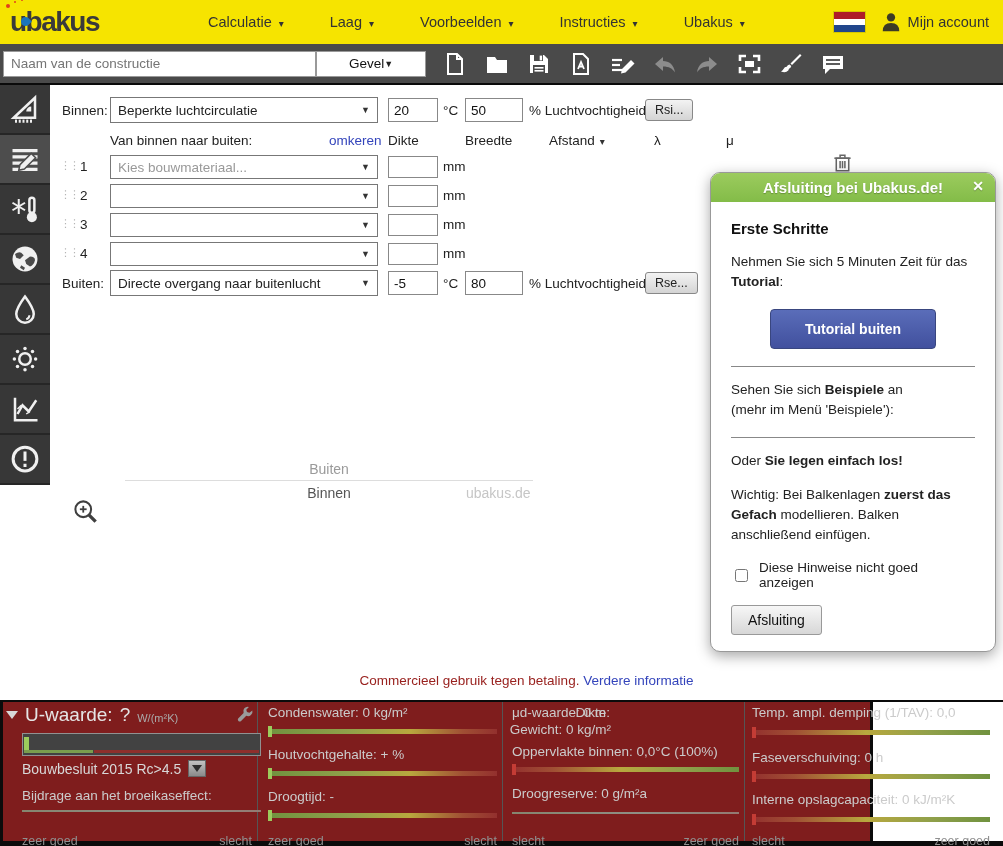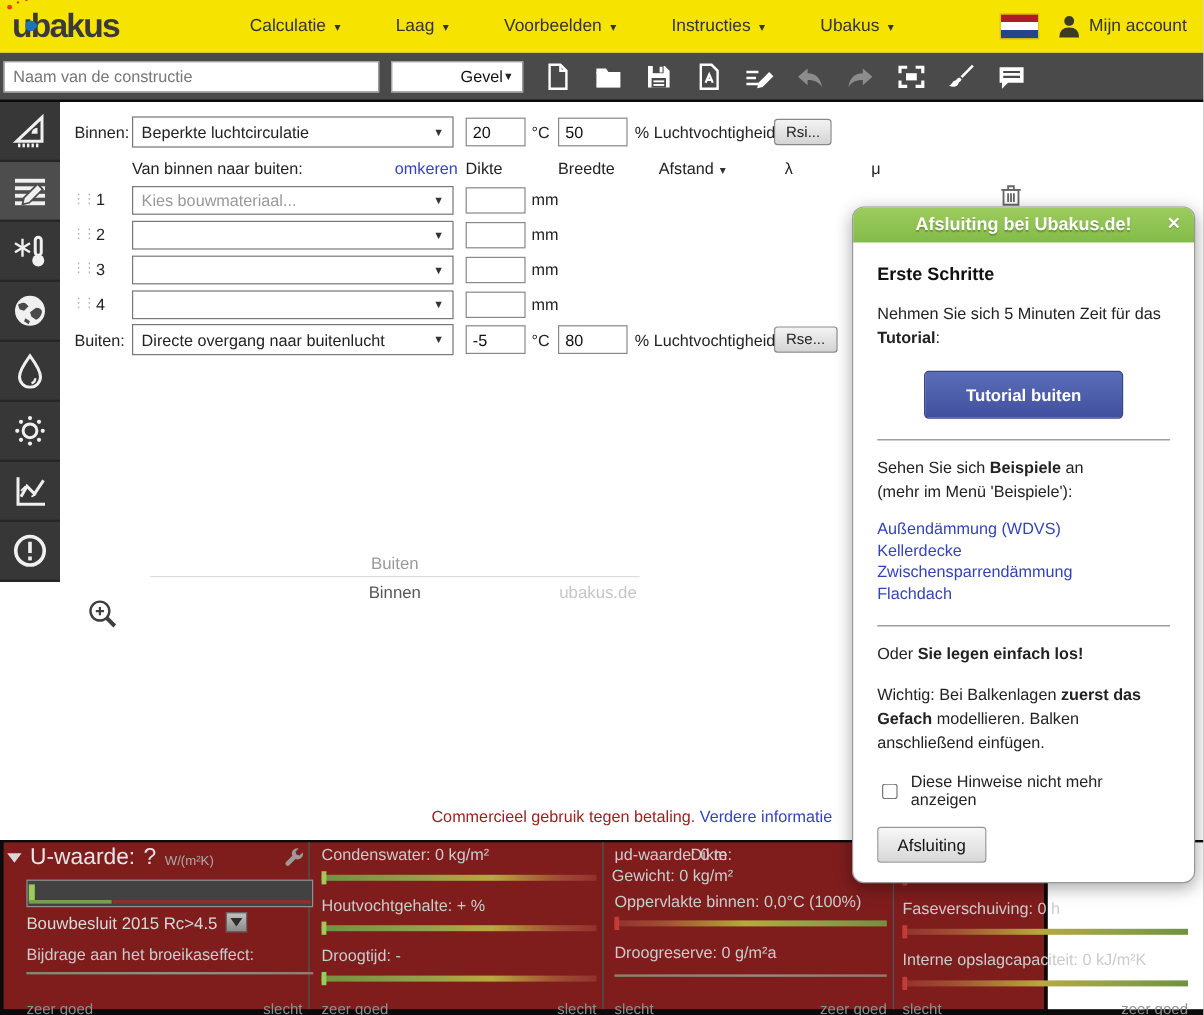--- a/index.html
+++ b/index.html
@@ -16,21 +16,21 @@
   .nav { display:flex; margin-left:90px; }
   .nav-item { font-size:14.5px; color:#333; margin-right:46px; cursor:pointer; white-space:nowrap; }
   .nav-item::after { content:"▾"; font-size:10px; margin-left:7px; color:#333; }
   .account { margin-left:auto; display:flex; align-items:center; margin-right:14px; font-size:14.5px; color:#333; }
   .flag { width:33px; height:22px; margin-right:14px; border:1px solid #d8c800;
       background:linear-gradient(#AE1C28 33%, #fff 33%, #fff 66%, #21468B 66%); }
 
   
   .toolbar { position:absolute; top:44px; left:0; width:1003px; height:41px; background:#4a4a4a; border-bottom:2px solid #0a0a0a; display:flex; align-items:center; }
   .name-input { margin-left:3px; width:313px; height:26px; border:1px solid #999; font-size:13.5px; padding:0 7px; color:#333; font-family:"Liberation Sans",sans-serif; }
-  .type-select { margin-left:10px; width:110px; height:26px; background:#fff; border:1px solid #999; display:flex; align-items:center; justify-content:flex-end; padding:0 7px; font-size:13.5px; color:#111; cursor:pointer; }
+  .type-select { width:110px; height:26px; background:#fff; border:1px solid #999; display:flex; align-items:center; justify-content:center; padding:0 7px; font-size:13.5px; color:#111; cursor:pointer; }
   .type-select::after { content:"▼"; font-size:9px; color:#222; }
   .tb-icons { display:flex; margin-left:8px; }
   .tb-btn { width:42px; height:32px; display:flex; align-items:center; justify-content:center; cursor:pointer; }
 
   
   .sidebar { position:absolute; top:85px; left:0; width:50px; background:#262626; }
   .side-tile { width:50px; height:48px; background:#373737; margin-bottom:2px; display:flex; align-items:center; justify-content:center; cursor:pointer; }
   .side-tile.active { background:#4d4d4d; }
 
   
@@ -374,32 +374,26 @@
     <div class="dlg-head">
       <span>Afsluiting bei Ubakus.de!</span>
       <span class="dlg-close"></span>
     </div>
     <div class="dlg-body">
       <div class="dlg-heading">Erste Schritte</div>
       <p class="dlg-p"><span>Nehmen Sie sich 5 Minuten Zeit für das </span><b>Tutorial</b><span>:</span></p>
       <button class="tutorial-btn">Tutorial buiten</button>
       <hr class="dlg-hr">
       <p class="dlg-p"><span>Sehen Sie sich </span><b>Beispiele</b><span> an</span><br><span>(mehr im Menü 'Beispiele'):</span></p>
-      <div class="dlg-links">
-        <a class="link">Außendämmung (WDVS)</a>
-        <a class="link">Kellerdecke</a>
-        <a class="link">Zwischensparrendämmung</a>
-        <a class="link">Flachdach</a>
-      </div>
       <hr class="dlg-hr">
       <p class="dlg-p" style="margin-bottom:14px"><span>Oder </span><b>Sie legen einfach los!</b></p>
       <p class="dlg-p"><span>Wichtig: Bei Balkenlagen </span><b>zuerst das Gefach</b><span> modellieren. Balken anschließend einfügen.</span></p>
       <label class="chk-row">
         <input type="checkbox" style="">
-        <span>Diese Hinweise nicht mehr anzeigen</span>
+        <span>Diese Hinweise nicht goed anzeigen</span>
       </label>
       <button class="afsluiting">Afsluiting</button>
     </div>
   </div>
 
   <footer class="results">
     <div class="edge" style="left:0;top:0;width:1003px;height:2px"></div>
     <div class="edge" style="left:0;bottom:0;width:1003px;height:5px"></div>
     <div class="edge" style="left:0;top:0;bottom:0;width:3px"></div>
     <div class="edge" style="right:0;top:0;bottom:0;width:3px"></div>

